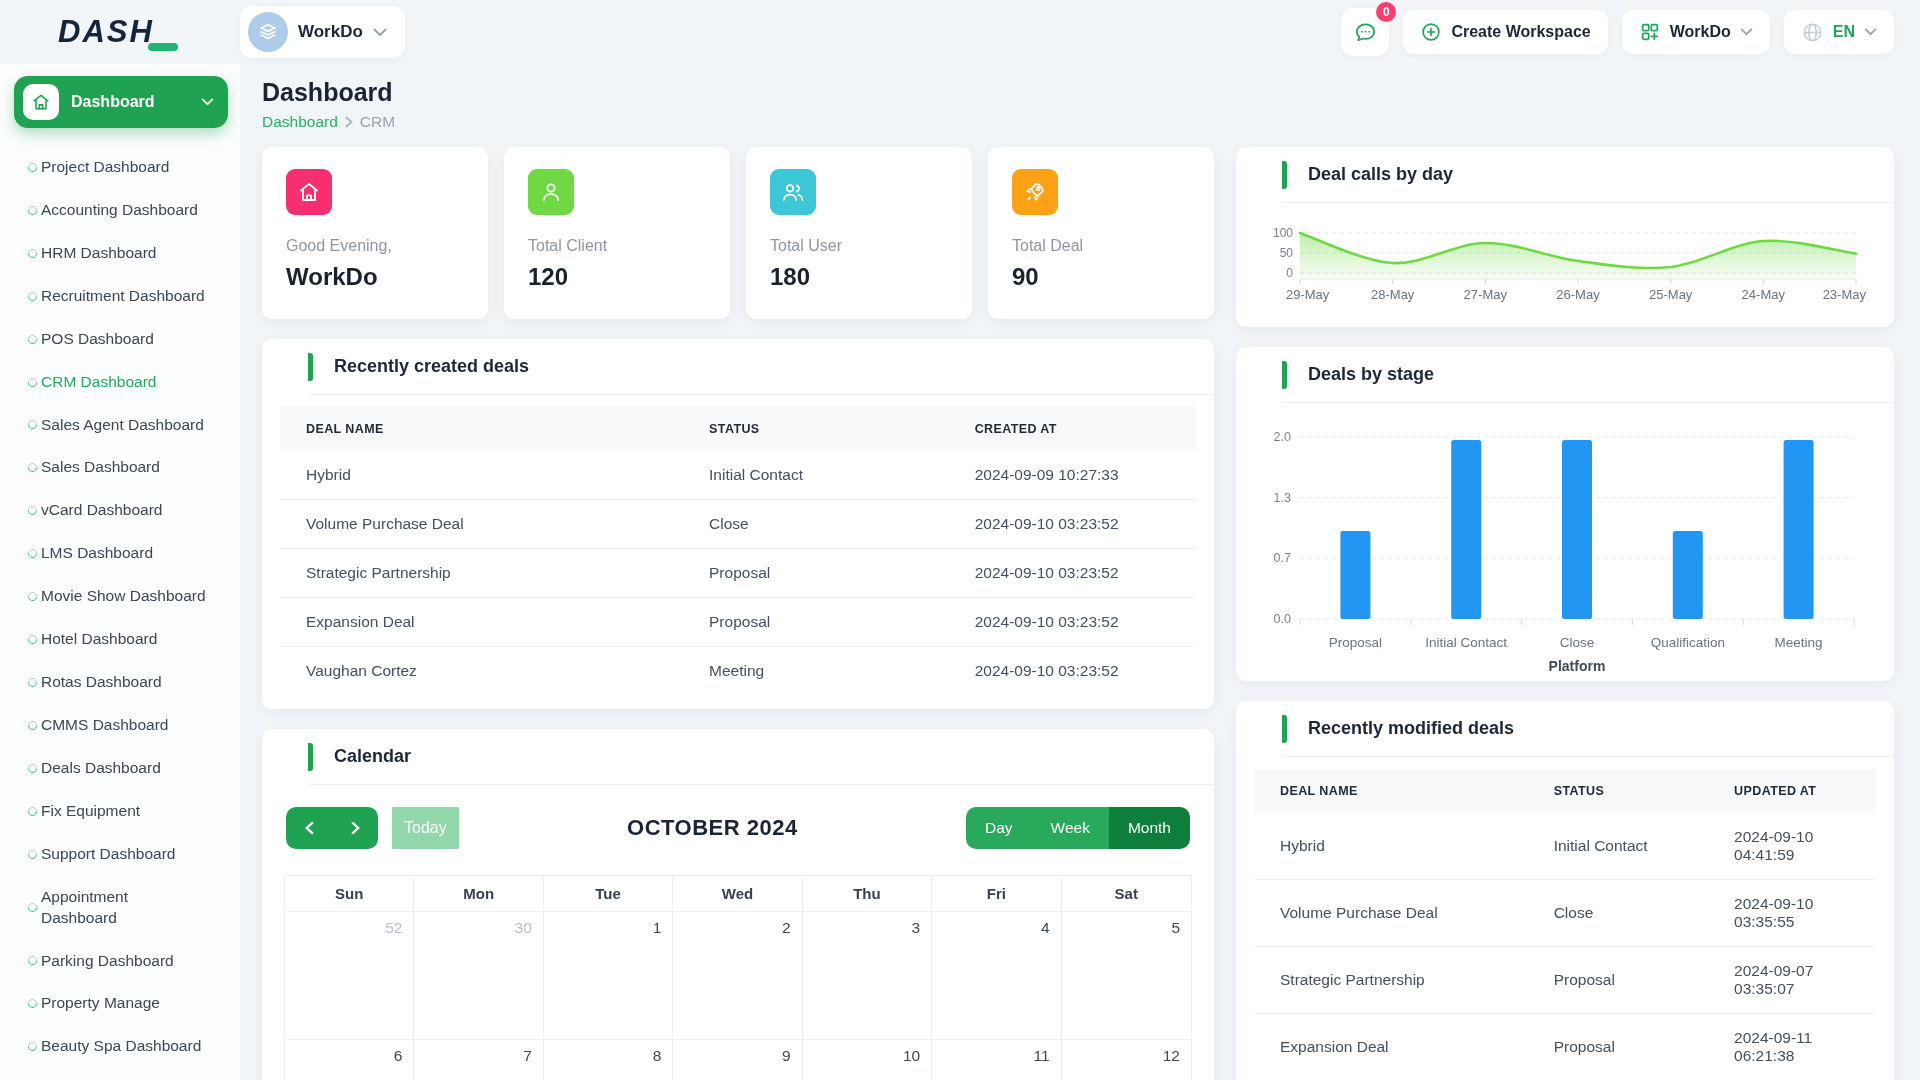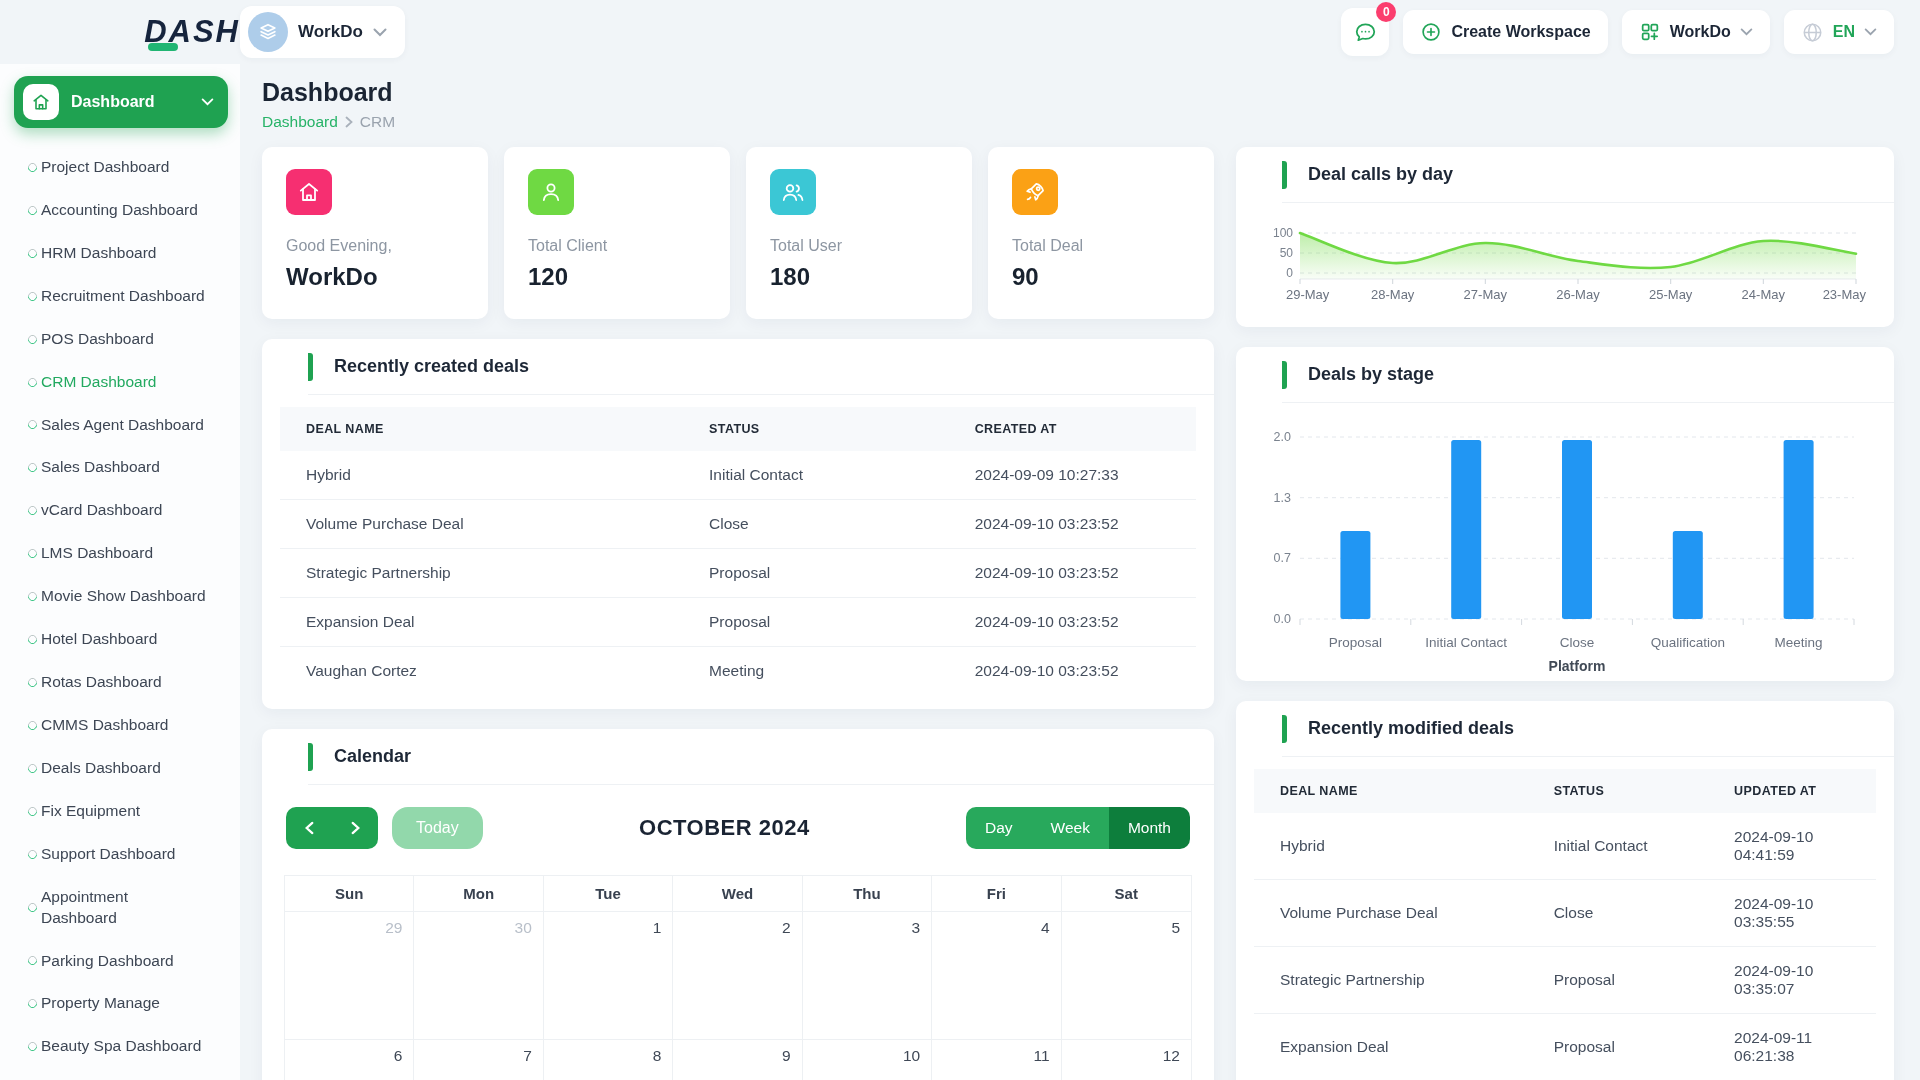--- a/index.html
+++ b/index.html
@@ -2,21 +2,21 @@
 <html><head>
 <meta charset="utf-8">
 <style>
   * { margin:0; padding:0; box-sizing:border-box; }
   html,body { width:1920px; height:1080px; overflow:hidden; }
   body { font-family:"Liberation Sans","DejaVu Sans",sans-serif; background:#f1f5f8; color:#2a3342; }
   .app { width:1920px; height:1080px; overflow:hidden; display:flex; flex-direction:column; }
 
   
   .topbar { height:64px; display:flex; align-items:center; padding:0 26px 0 0; flex:0 0 auto; }
-  .logo { width:240px; display:flex; align-items:center; padding-left:58px; position:relative;justify-content:flex-end; }
+  .logo { width:240px; display:flex; align-items:center; padding-left:58px; position:relative; }
   .logo-text { font-size:31px; font-weight:900; letter-spacing:2px; color:#16243d; font-style:italic; }
   .logo-bar { position:absolute; right:62px; top:29px; width:30px; height:8px; border-radius:4px; background:#21b573; }
   .ws-pill { display:flex; align-items:center; gap:10px; background:#fff; border:none; border-radius:12px; height:52px; padding:0 18px 0 8px; cursor:pointer; box-shadow:0 2px 6px rgba(30,45,70,.04); }
   .ws-avatar { width:40px; height:40px; border-radius:50%; background:#aecdea; display:flex; align-items:center; justify-content:center; }
   .ws-name { font-size:17px; font-weight:700; color:#1c2636; }
   .topbar-right { margin-left:auto; display:flex; align-items:center; gap:14px; }
   .pill { display:flex; align-items:center; gap:9px; background:#fff; border:none; border-radius:11px; height:44px; padding:0 17px; cursor:pointer; font-size:16px; font-weight:700; color:#1c2636; box-shadow:0 2px 6px rgba(30,45,70,.04); }
   .icon-pill { position:relative; width:48px; height:48px; display:flex; align-items:center; justify-content:center; background:#fff; border:none; border-radius:12px; cursor:pointer; box-shadow:0 2px 6px rgba(30,45,70,.04); }
   .badge { position:absolute; top:-6px; right:-7px; min-width:20px; height:20px; border-radius:10px; background:#fb3e6e; color:#fff; font-size:12px; font-weight:700; display:flex; align-items:center; justify-content:center; padding:0 5px; }
   .lang-label { color:#21a558; }
@@ -65,21 +65,21 @@
   table.data th:nth-child(2), table.data td:nth-child(2){ width:29%; }
 
   
   .chart-body { padding:16px 24px 12px; }
   .bar-body { padding:18px 20px 8px; }
 
   
   .cal-toolbar { display:flex; align-items:center; padding:22px 24px 20px; }
   .nav-group { display:flex; border-radius:10px; overflow:hidden; }
   .nav-btn { width:46px; height:42px; background:#1fa251; border:none; cursor:pointer; display:flex; align-items:center; justify-content:center; }
-  .today-btn { margin-left:14px; height:42px; padding:0 24px; background:#92d8ab; color:#fff; border:none; border-radius:16px; font-size:16px; cursor:pointer; }
+  .today-btn { margin-left:14px; height:42px; padding:0 12px; background:#92d8ab; color:#fff; border:none; border-radius:1px; font-size:16px; cursor:pointer; }
   .cal-title { flex:1; text-align:center; font-size:22px; font-weight:700; color:#1a2433; letter-spacing:.5px; }
   .view-group { display:flex; border-radius:10px; overflow:hidden; }
   .view-btn { height:42px; padding:0 19px; border:none; background:#28a95c; color:#fff; font-size:15.5px; cursor:pointer; }
   .view-btn.active { background:#0d7e3c; }
   .cal-wrap { padding:6px 22px 0; }
   .cal-grid-head { display:grid; grid-template-columns:repeat(7,1fr); border:1px solid #edf0f3; border-bottom:none; }
   .dow { text-align:center; font-size:15px; font-weight:700; color:#38414f; padding:9px 4px; border-right:1px solid #edf0f3; }
   .dow:last-child { border-right:none; }
   .cal-grid { display:grid; grid-template-columns:repeat(7,1fr); border:1px solid #edf0f3; border-bottom:none; }
   .day-cell { min-height:128px; border-right:1px solid #edf0f3; border-bottom:1px solid #edf0f3; padding:7px 11px; display:flex; flex-direction:column; align-items:flex-end; }
@@ -408,21 +408,21 @@
                   <div class="dow">Sun</div>
                   <div class="dow">Mon</div>
                   <div class="dow">Tue</div>
                   <div class="dow">Wed</div>
                   <div class="dow">Thu</div>
                   <div class="dow">Fri</div>
                   <div class="dow">Sat</div>
                 </div>
               <div class="cal-grid">
                   <div class="day-cell">
-                    <span class="day-num muted">29</span>
+                    <span class="day-num muted">52</span>
                   </div>
                   <div class="day-cell">
                     <span class="day-num muted">30</span>
                   </div>
                   <div class="day-cell">
                     <span class="day-num">1</span>
                   </div>
                   <div class="day-cell">
                     <span class="day-num">2</span>
                   </div>
@@ -559,21 +559,21 @@
                       <td>2024-09-10 04:41:59</td>
                     </tr>
                     <tr>
                       <td>Volume Purchase Deal</td>
                       <td>Close</td>
                       <td>2024-09-10 03:35:55</td>
                     </tr>
                     <tr>
                       <td>Strategic Partnership</td>
                       <td>Proposal</td>
-                      <td>2024-09-10 03:35:07</td>
+                      <td>2024-09-07 03:35:07</td>
                     </tr>
                     <tr>
                       <td>Expansion Deal</td>
                       <td>Proposal</td>
                       <td>2024-09-11 06:21:38</td>
                     </tr>
                   </tbody>
                 </table>
               </div>
           </section>

